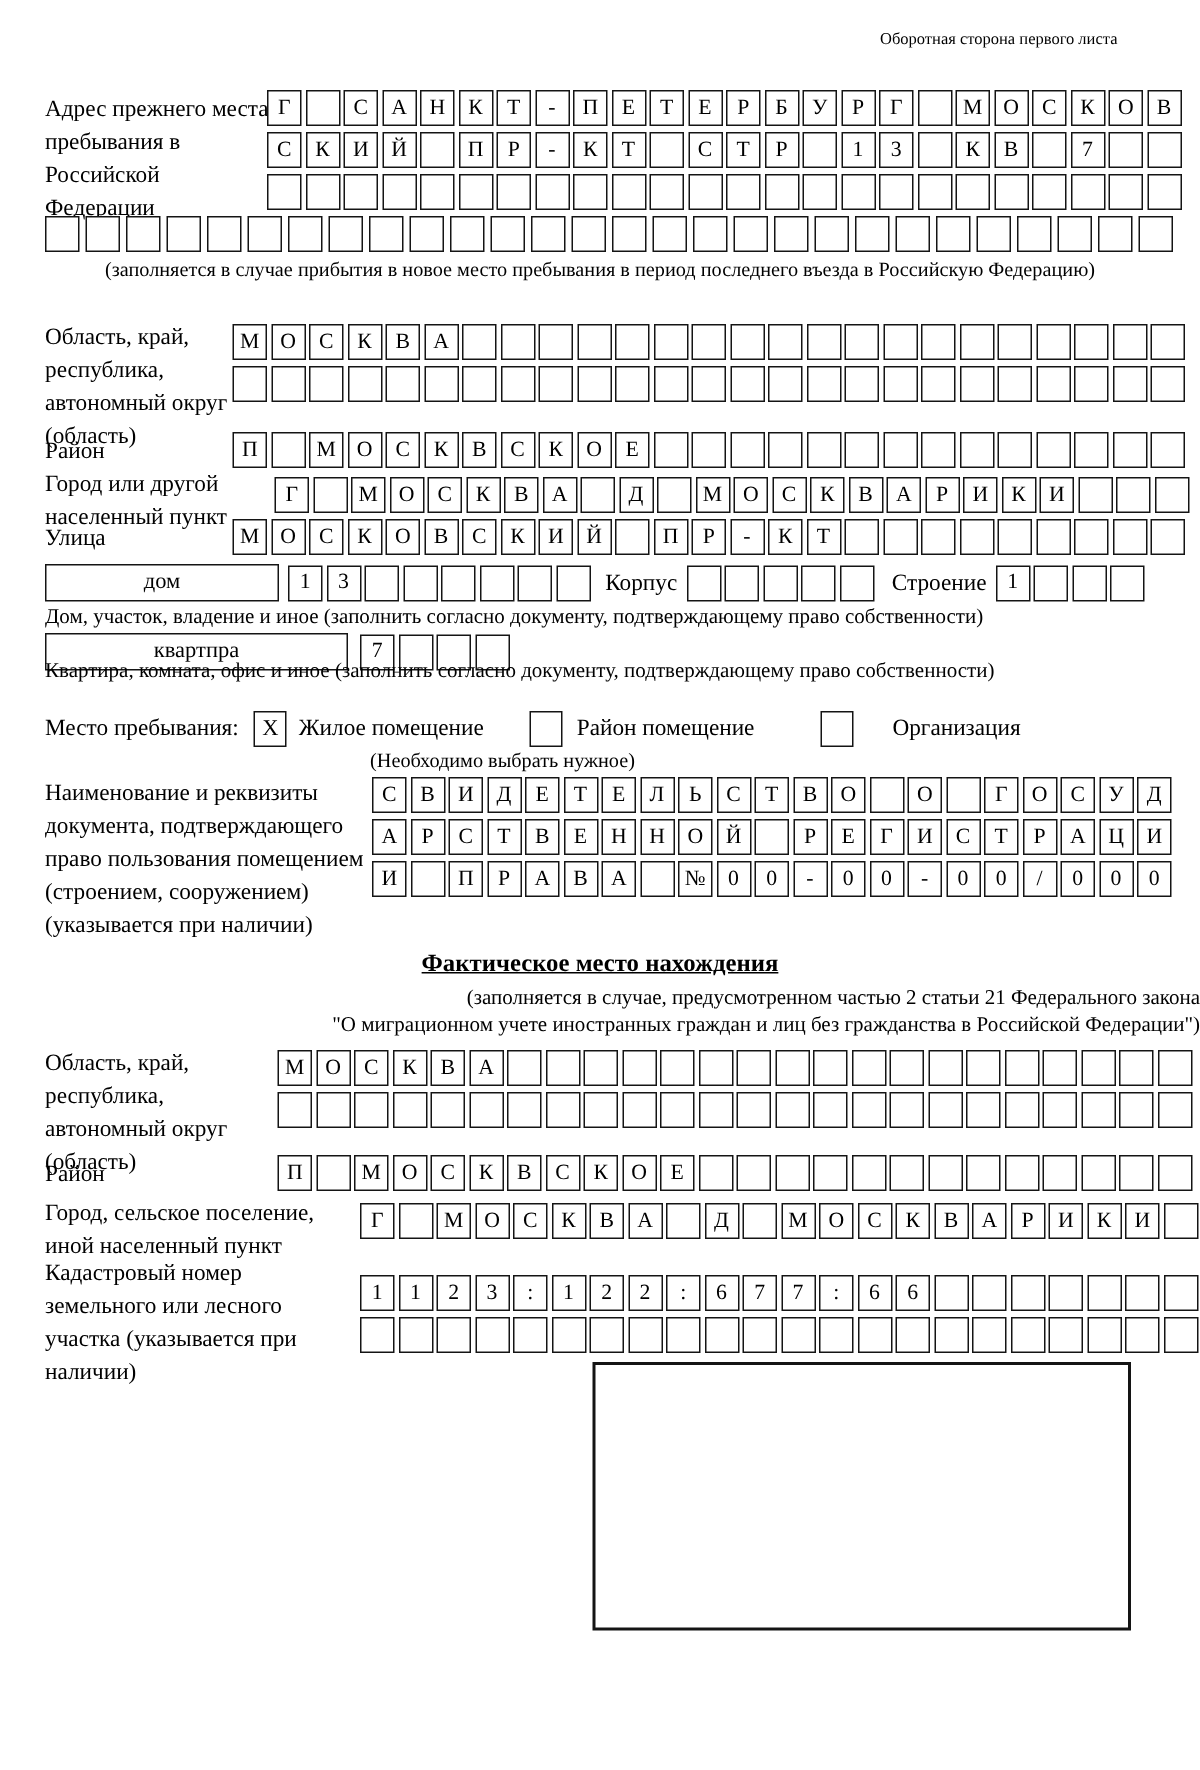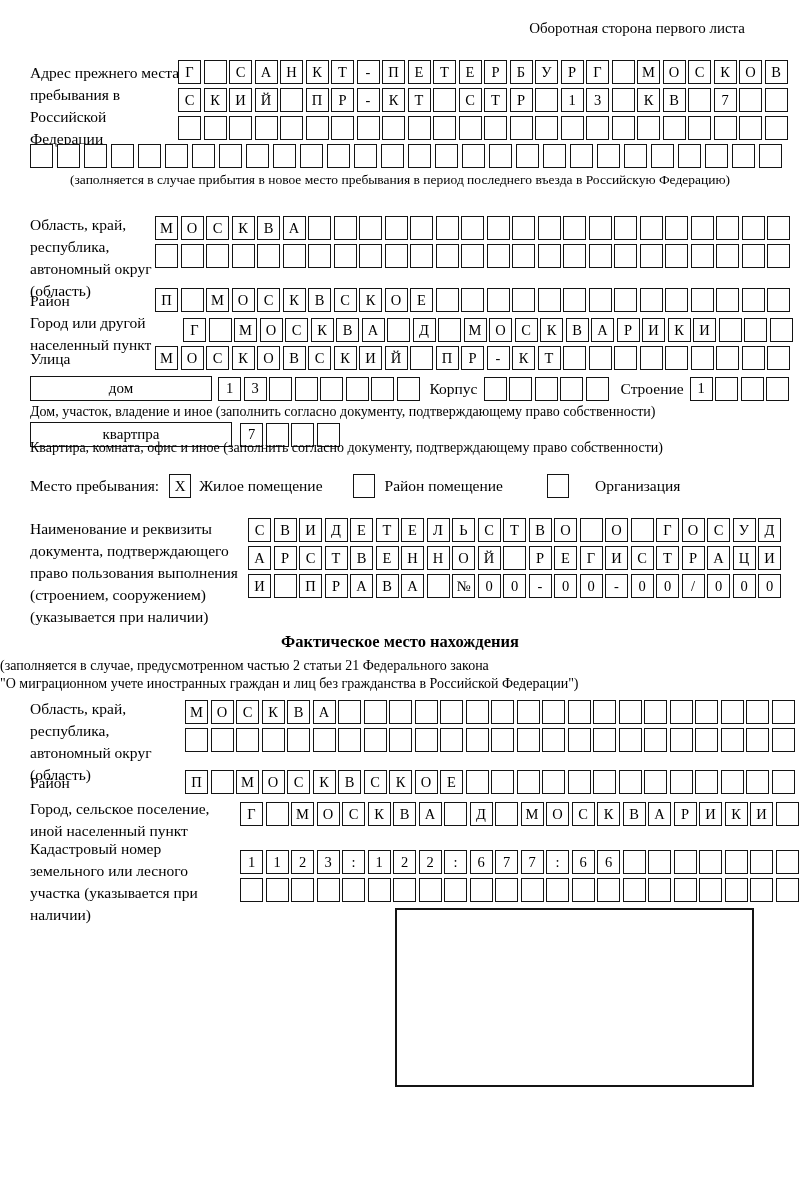--- a/index.html
+++ b/index.html
@@ -24,22 +24,22 @@
     display:flex;align-items:center;justify-content:center;font-size:15px;background:#fff;
   }
   .flexrow{position:absolute;display:flex;align-items:center;}
   .checkbox{
     box-sizing:border-box;flex:none;width:22px;height:24px;border:1.7px solid #141414;
     display:flex;align-items:center;justify-content:center;font-size:15px;background:#fff;
   }
   .mesto-label{font-size:15.5px;flex:none;}
   .stamp-box{position:absolute;border:2px solid #141414;background:#fff;}
   .stamp-caption{position:absolute;text-align:center;font-size:14.5px;line-height:1.45;}
-  .header-note{position:absolute;font-size:15px;}
-  .fact-note{position:absolute;left:0;width:100%;text-align:left;font-size:14px;}
+  .header-note{position:absolute;font-size:11px;}
+  .fact-note{position:absolute;left:0;width:100%;text-align:right;font-size:14px;}
 </style>
 </head>
 <body>
 
 <div class="page">
 
   <div class="header-note" style="top:20px; left:0; right:55px; text-align:right;">Оборотная сторона первого листа</div>
 
   <div class="lbl" style="left:30px; top:62px; width:152px;">Адрес прежнего места пребывания в Российской Федерации</div>
   <div class="cells" style="left:178px; top:60px;">
@@ -289,21 +289,21 @@
       <span class="cell"></span>
       <span class="cell"></span>
       <span class="cell"></span>
       <span class="cell"></span>
       <span class="cell"></span>
       <span class="cell"></span>
       <span class="cell"></span>
     </div>
 
   <div class="flexrow" style="left:30px; top:376px;">
-    <div class="namedbox" style="position:static; width:182px;">дом</div>
+    <div class="namedbox" style="position:static; width:156px;">дом</div>
     <div class="cells" style="position:static; margin-left:6px;">
         <span class="cell">1</span>
         <span class="cell">3</span>
         <span class="cell"></span>
         <span class="cell"></span>
         <span class="cell"></span>
         <span class="cell"></span>
         <span class="cell"></span>
         <span class="cell"></span>
       </div>
@@ -338,22 +338,23 @@
 
   <div class="flexrow" style="left:30px; top:474px;font-family:Liberation Serif, serif;">
     <div class="mesto-label">Место пребывания:</div>
     <div class="checkbox" style="margin-left:10px;">X</div>
     <div class="mesto-label" style="margin-left:8px;">Жилое помещение</div>
     <div class="checkbox" style="margin-left:30px;"></div>
     <div class="mesto-label" style="margin-left:10px;">Район помещение</div>
     <div class="checkbox" style="margin-left:44px;"></div>
     <div class="mesto-label" style="margin-left:26px;">Организация</div>
   </div>
-
-  <div class="lbl" style="left:30px; top:518px; width:218px;">Наименование и реквизиты документа, подтверждающего право пользования выполнения (строением, сооружением) (указывается при наличии)</div>
+  <div class="smallnote" style="left:170px; top:499px; width:330px;">(Необходимо выбрать нужное)</div>
+
+  <div class="lbl" style="left:30px; top:518px; width:218px;">Наименование и реквизиты документа, подтверждающего право пользования помещением (строением, сооружением) (указывается при наличии)</div>
   <div class="cells" style="left:248px; top:518px;">
       <span class="cell">С</span>
       <span class="cell">В</span>
       <span class="cell">И</span>
       <span class="cell">Д</span>
       <span class="cell">Е</span>
       <span class="cell">Т</span>
       <span class="cell">Е</span>
       <span class="cell">Л</span>
       <span class="cell">Ь</span>
@@ -410,21 +411,21 @@
       <span class="cell">0</span>
       <span class="cell">-</span>
       <span class="cell">0</span>
       <span class="cell">0</span>
       <span class="cell">/</span>
       <span class="cell">0</span>
       <span class="cell">0</span>
       <span class="cell">0</span>
     </div>
 
-  <div class="title" style="top:632px;">Фактическое место нахождения</div>
+  <div class="title" style="top:632px;text-decoration:underline;">Фактическое место нахождения</div>
   <div class="fact-note" style="top:658px;">(заполняется в случае, предусмотренном частью 2 статьи 21 Федерального закона</div>
   <div class="fact-note" style="top:676px;">"О миграционном учете иностранных граждан и лиц без гражданства в Российской Федерации")</div>
 
   <div class="lbl" style="left:30px; top:698px; width:152px;">Область, край, республика, автономный округ (область)</div>
   <div class="cells" style="left:185px; top:700px;">
       <span class="cell">М</span>
       <span class="cell">О</span>
       <span class="cell">С</span>
       <span class="cell">К</span>
       <span class="cell">В</span>

